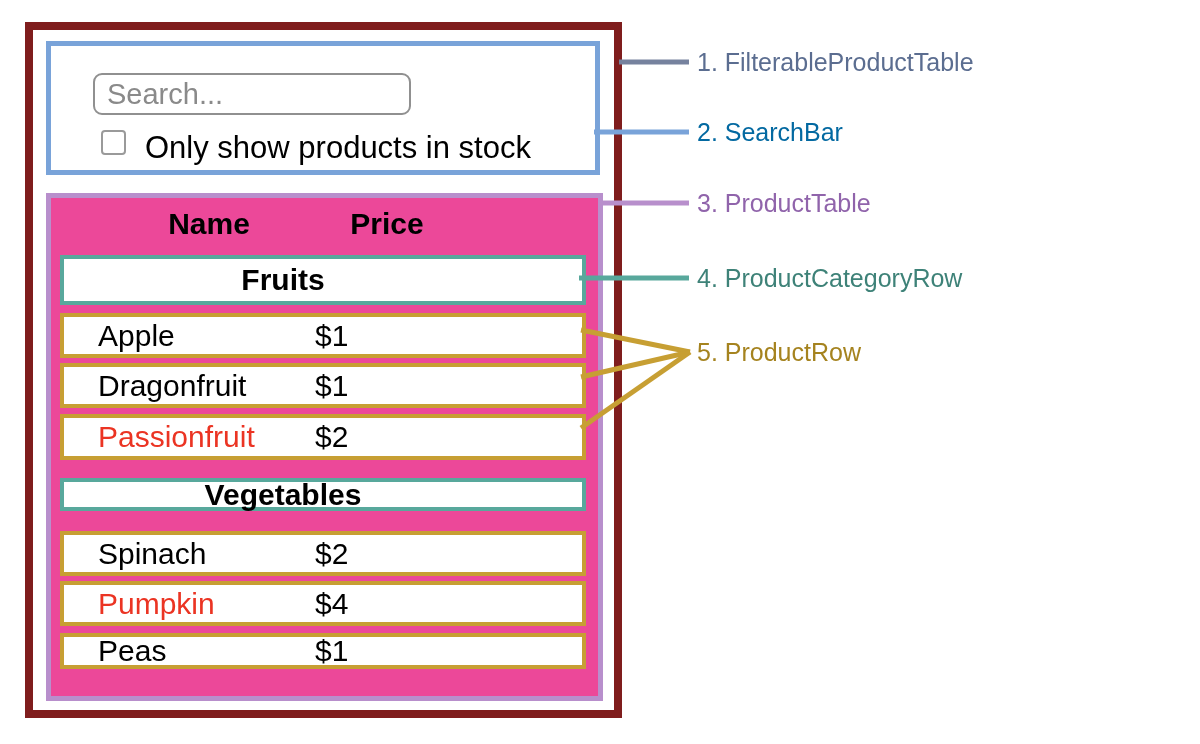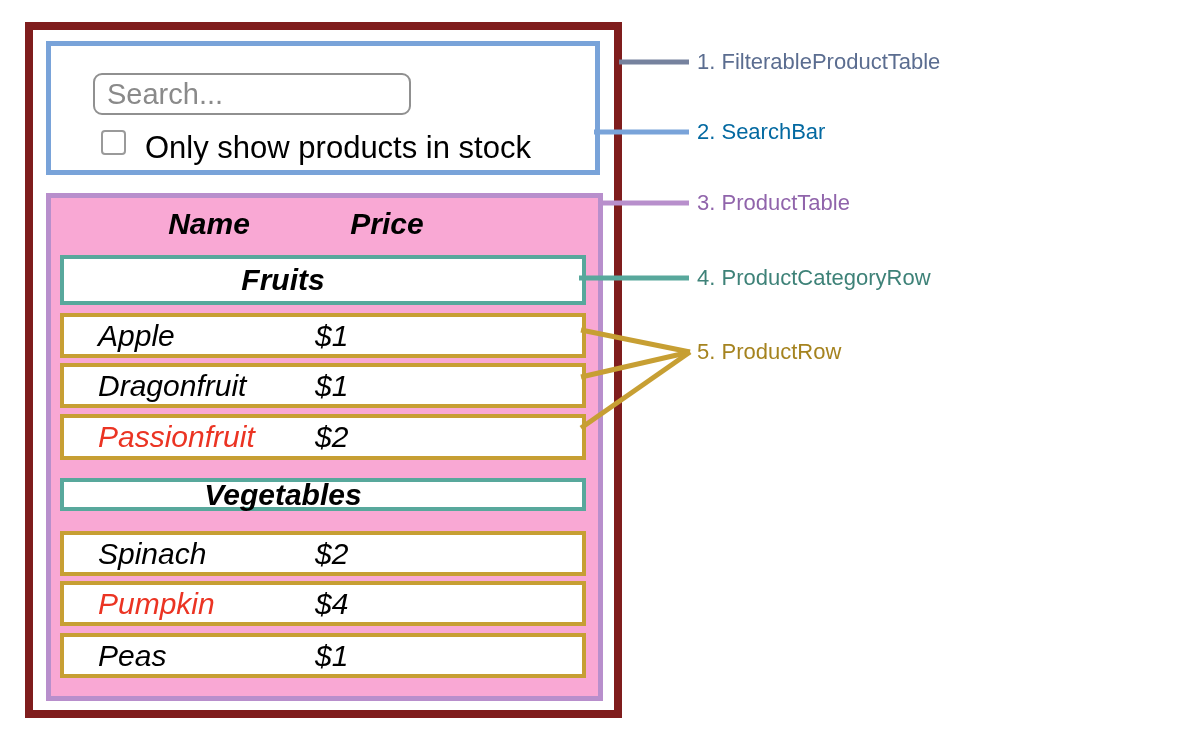--- a/index.html
+++ b/index.html
@@ -63,22 +63,21 @@
     font-size: 31px;
     color: #000000;
     white-space: nowrap;
   }
 
   .product-table-box {
     position: absolute;
     left: 13px; top: 163px;
     width: 557px; height: 508px;
     border: 5px solid #b88fcc;
-    background: #f9a8d4;
-    font-style: italic;
+    background: #ec4899;
   }
 
   .col-header {
     position: absolute;
     transform: translate(-50%, -50%);
     font-size: 30px;
     font-weight: bold;
     color: #000000;
     white-space: nowrap;
   }
@@ -126,37 +125,37 @@
   }
 
   
   .row.r0 { top: 57px;  height: 50px; }
   .row.r1 { top: 115px; height: 45px; }
   .row.r2 { top: 165px; height: 45px; }
   .row.r3 { top: 216px; height: 46px; }
   .row.r4 { top: 280px; height: 33px; }
   .row.r5 { top: 333px; height: 45px; }
   .row.r6 { top: 383px; height: 45px; }
-  .row.r7 { top: 435px; height: 45px; }
+  .row.r7 { top: 435px; height: 36px; }
 
   
   .connector-layer {
     position: absolute;
     left: 0; top: 0;
     width: 1200px; height: 744px;
     pointer-events: none;
     z-index: 5;
   }
 
   
   .legend-label {
     position: absolute;
     left: 697px;
     transform: translateY(-50%);
-    font-size: 22px;
+    font-size: 25px;
     font-weight: 500;
     white-space: nowrap;
     z-index: 6;
   }
   .legend-label.slate  { top: 62px;  color: #5b6d90; }
   .legend-label.blue   { top: 132px; color: #0369a1; }
   .legend-label.purple { top: 203px; color: #9064ab; }
   .legend-label.teal   { top: 278px; color: #3e8278; }
   .legend-label.gold   { top: 352px; color: #a5831f; }
 </style>

